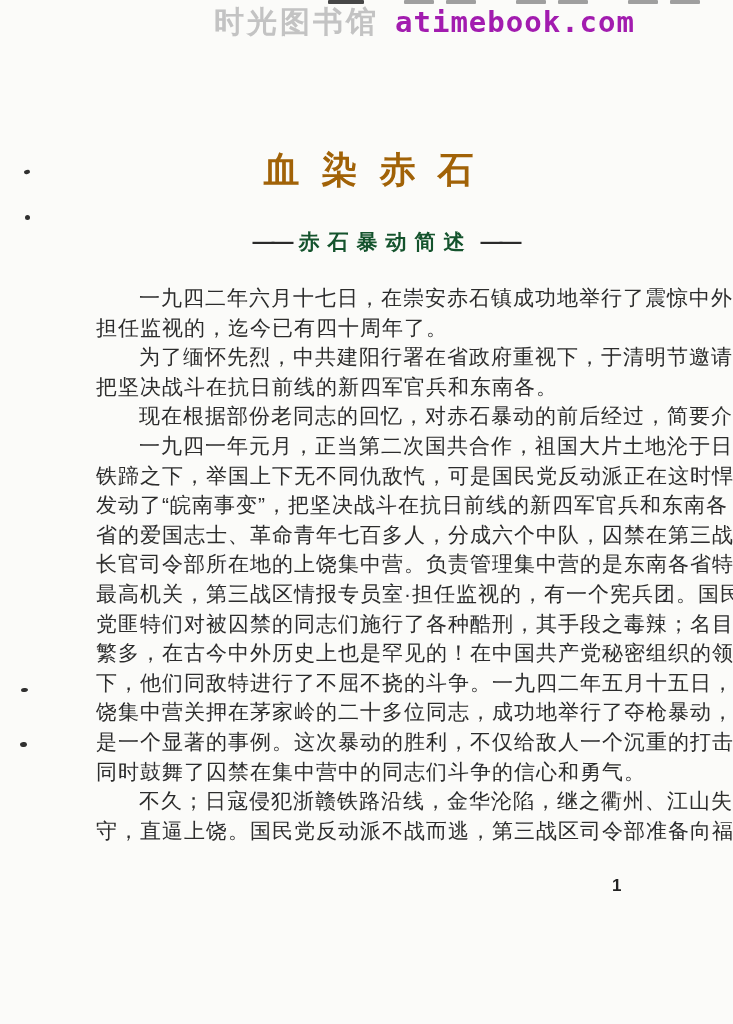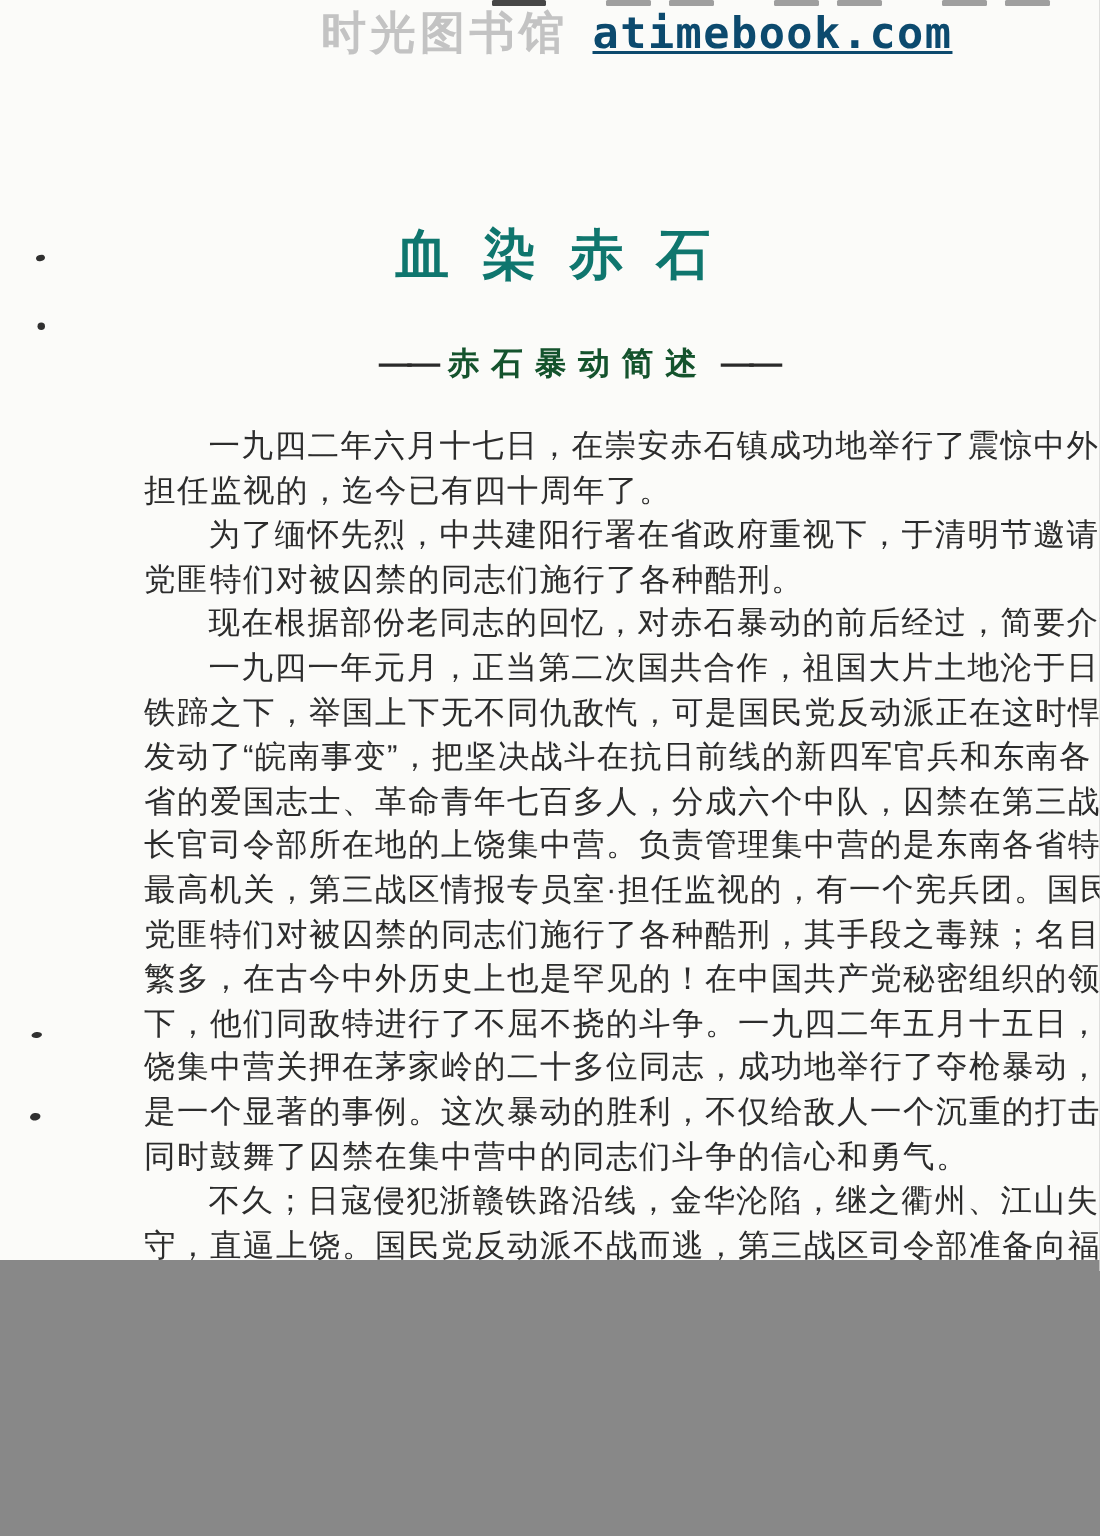--- a/index.html
+++ b/index.html
@@ -3,21 +3,21 @@
 <meta charset="utf-8">
 <style>
   html, body { margin: 0; padding: 0; }
   body {
     font-family: "Liberation Sans", "DejaVu Sans", sans-serif;
     background: #888;
   }
   .page {
     position: relative;
     width: 733px;
-    height: 840px;
+    height: 1024px;
     margin: 0 auto;
     background: #fbfbf9;
     overflow: hidden;
     color: #282828;
   }
 
   
   .watermark {
     position: absolute;
     top: 2px;
@@ -30,23 +30,22 @@
   .watermark .wm-cjk {
     font-size: 30px;
     font-weight: 700;
     color: #c3c3c3;
     letter-spacing: 3px;
   }
   .watermark .wm-latin {
     font-family: "DejaVu Sans Mono", "Liberation Mono", monospace;
     font-size: 29px;
     font-weight: 700;
-    color: #0c4a6e;
+    color: #a21caf;
     letter-spacing: 1px;
-    text-decoration: underline;
   }
 
   
   .top-dashes {
     position: absolute;
     top: 0;
     left: 328px;
     display: flex;
     align-items: flex-start;
   }
@@ -66,21 +65,21 @@
     top: 146px;
     left: 0;
     width: 733px;
     text-align: center;
   }
   .title-row .title-text {
     position: relative;
     left: 13px;
     font-size: 36px;
     font-weight: 700;
-    color: #0f766e;
+    color: #a16207;
     letter-spacing: 22px;
     white-space: nowrap;
   }
 
   
   .subtitle-row {
     position: absolute;
     top: 228px;
     left: 19px;
     width: 733px;
@@ -172,21 +171,21 @@
   <div class="subtitle-row">
     <span class="sub-dash">——</span>
     <span class="sub-text">赤石暴动简述</span>
     <span class="sub-dash">——</span>
   </div>
 
   <div class="body-text">
     <div class="line indent">一九四二年六月十七日，在崇安赤石镇成功地举行了震惊中外的</div>
     <div class="line">担任监视的，迄今已有四十周年了。</div>
     <div class="line indent">为了缅怀先烈，中共建阳行署在省政府重视下，于清明节邀请了</div>
-    <div class="line">党匪特们对被囚禁的同志们施行了各种酷刑。</div>
+    <div class="line">把坚决战斗在抗日前线的新四军官兵和东南各。</div>
     <div class="line indent">现在根据部份老同志的回忆，对赤石暴动的前后经过，简要介绍</div>
     <div class="line indent">一九四一年元月，正当第二次国共合作，祖国大片土地沦于日寇</div>
     <div class="line">铁蹄之下，举国上下无不同仇敌忾，可是国民党反动派正在这时悍然</div>
     <div class="line">发动了“皖南事变”，把坚决战斗在抗日前线的新四军官兵和东南各</div>
     <div class="line">省的爱国志士、革命青年七百多人，分成六个中队，囚禁在第三战区</div>
     <div class="line">长官司令部所在地的上饶集中营。负责管理集中营的是东南各省特务</div>
     <div class="line">最高机关，第三战区情报专员室·担任监视的，有一个宪兵团。国民</div>
     <div class="line">党匪特们对被囚禁的同志们施行了各种酷刑，其手段之毒辣；名目之</div>
     <div class="line">繁多，在古今中外历史上也是罕见的！在中国共产党秘密组织的领导</div>
     <div class="line">下，他们同敌特进行了不屈不挠的斗争。一九四二年五月十五日，上</div>

